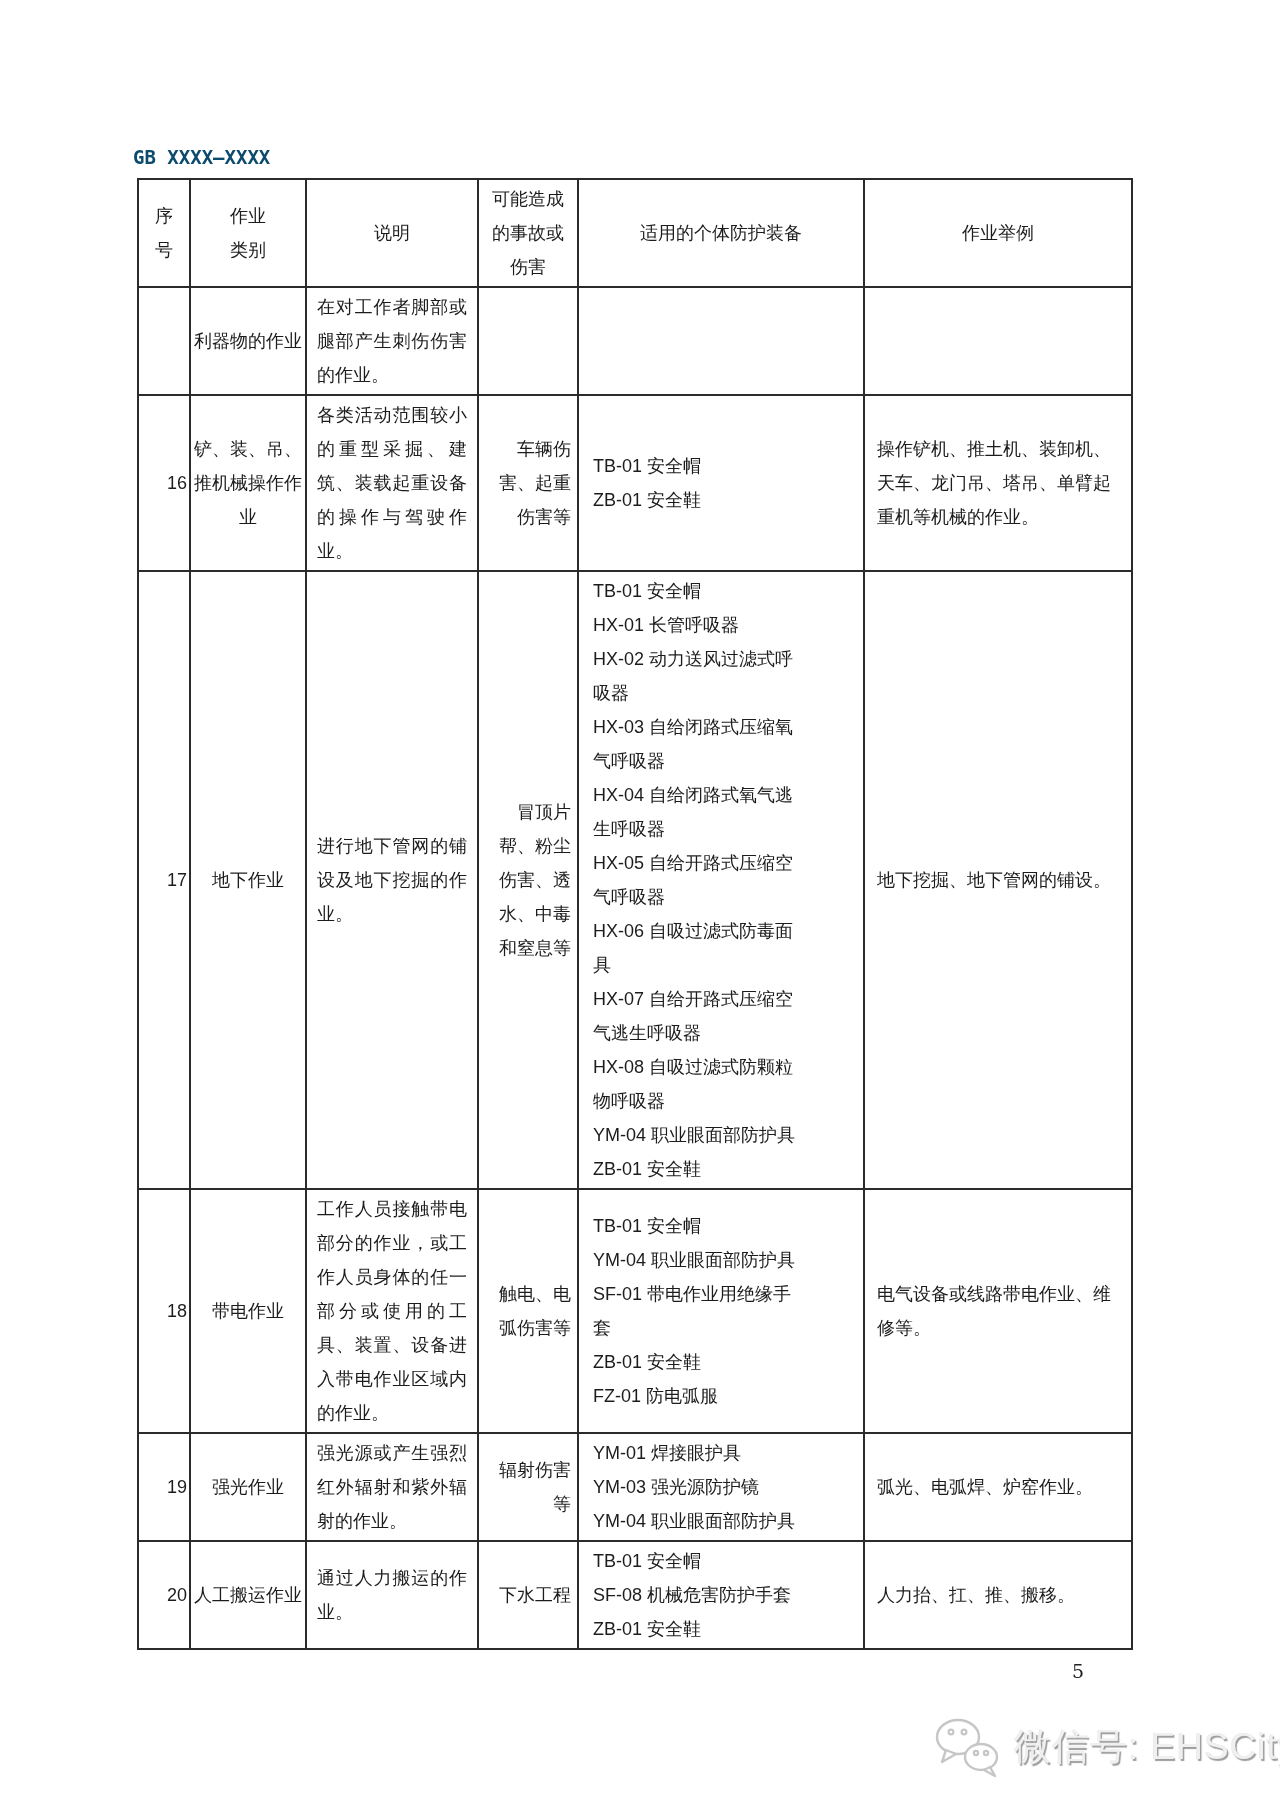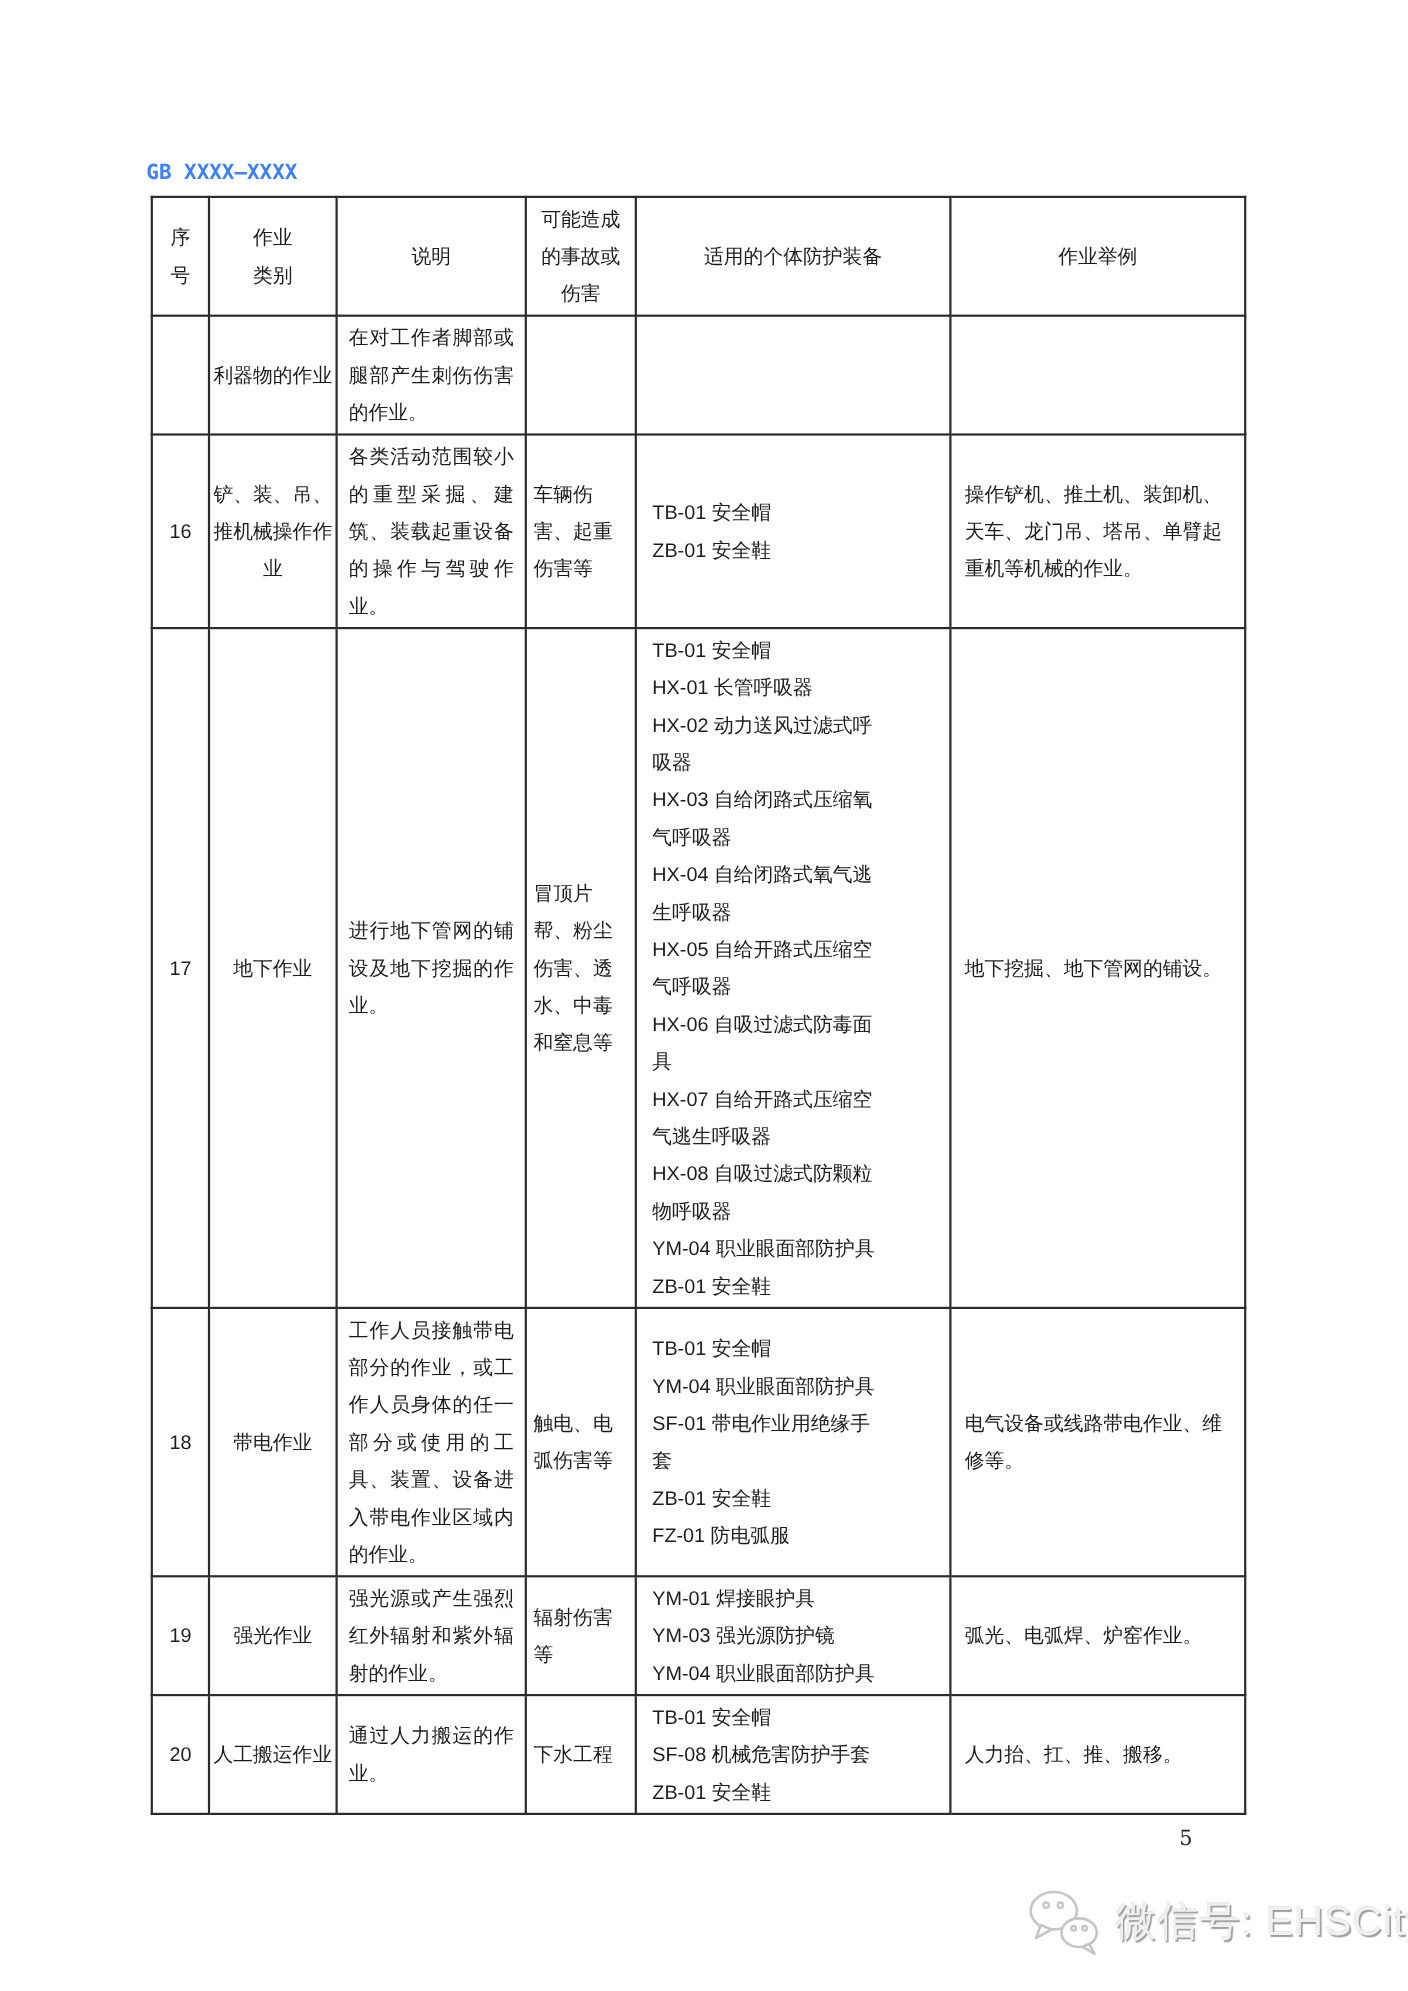--- a/index.html
+++ b/index.html
@@ -13,21 +13,21 @@
     overflow: hidden;
   }
   .doc-code {
     position: absolute;
     left: 133px;
     top: 146px;
     font-family: "DejaVu Sans Mono", "Liberation Mono", monospace;
     font-weight: 700;
     font-size: 19px;
     letter-spacing: 0px;
-    color: #3b82f6;
+    color: #0c4a6e;
   }
   table.ppe-table {
     position: absolute;
     left: 137px;
     top: 178px;
     width: 994px;
     border-collapse: collapse;
     table-layout: fixed;
   }
   .ppe-table th, .ppe-table td {
@@ -43,24 +43,24 @@
   }
   thead tr { height: 100px; }
   tbody tr:nth-child(1) { height: 102px; }
   tbody tr:nth-child(2) { height: 170px; }
   tbody tr:nth-child(3) { height: 573px; }
   tbody tr:nth-child(4) { height: 237px; }
   tbody tr:nth-child(5) { height: 100px; }
   tbody tr:nth-child(6) { height: 100px; }
   tbody tr:nth-child(7) { height: 70px; }
   .ppe-table th { text-align: center; }
-  td.c-no  { text-align: center; padding: 2px 2px; margin-top: 48px; }
+  td.c-no  { text-align: right; padding: 2px 2px; margin-top: 48px; }
   td.c-category { text-align: center; padding: 2px 2px; }
   td.c-description { text-align: justify; text-align-last: left; padding: 2px 10px; margin-top: 12px; }
-  td.c-hazards { text-align: left; padding: 2px 6px; }
+  td.c-hazards { text-align: right; padding: 2px 6px; }
   td.c-ppe { text-align: left; padding: 2px 57px 2px 14px; }
   td.c-examples { text-align: left; padding: 12px 12px; }
   .page-number {
     position: absolute;
     left: 1072px;
     top: 1660px;
     font-family: "DejaVu Serif", "Liberation Serif", serif;
     font-size: 19px;
     color: #222;
   }

